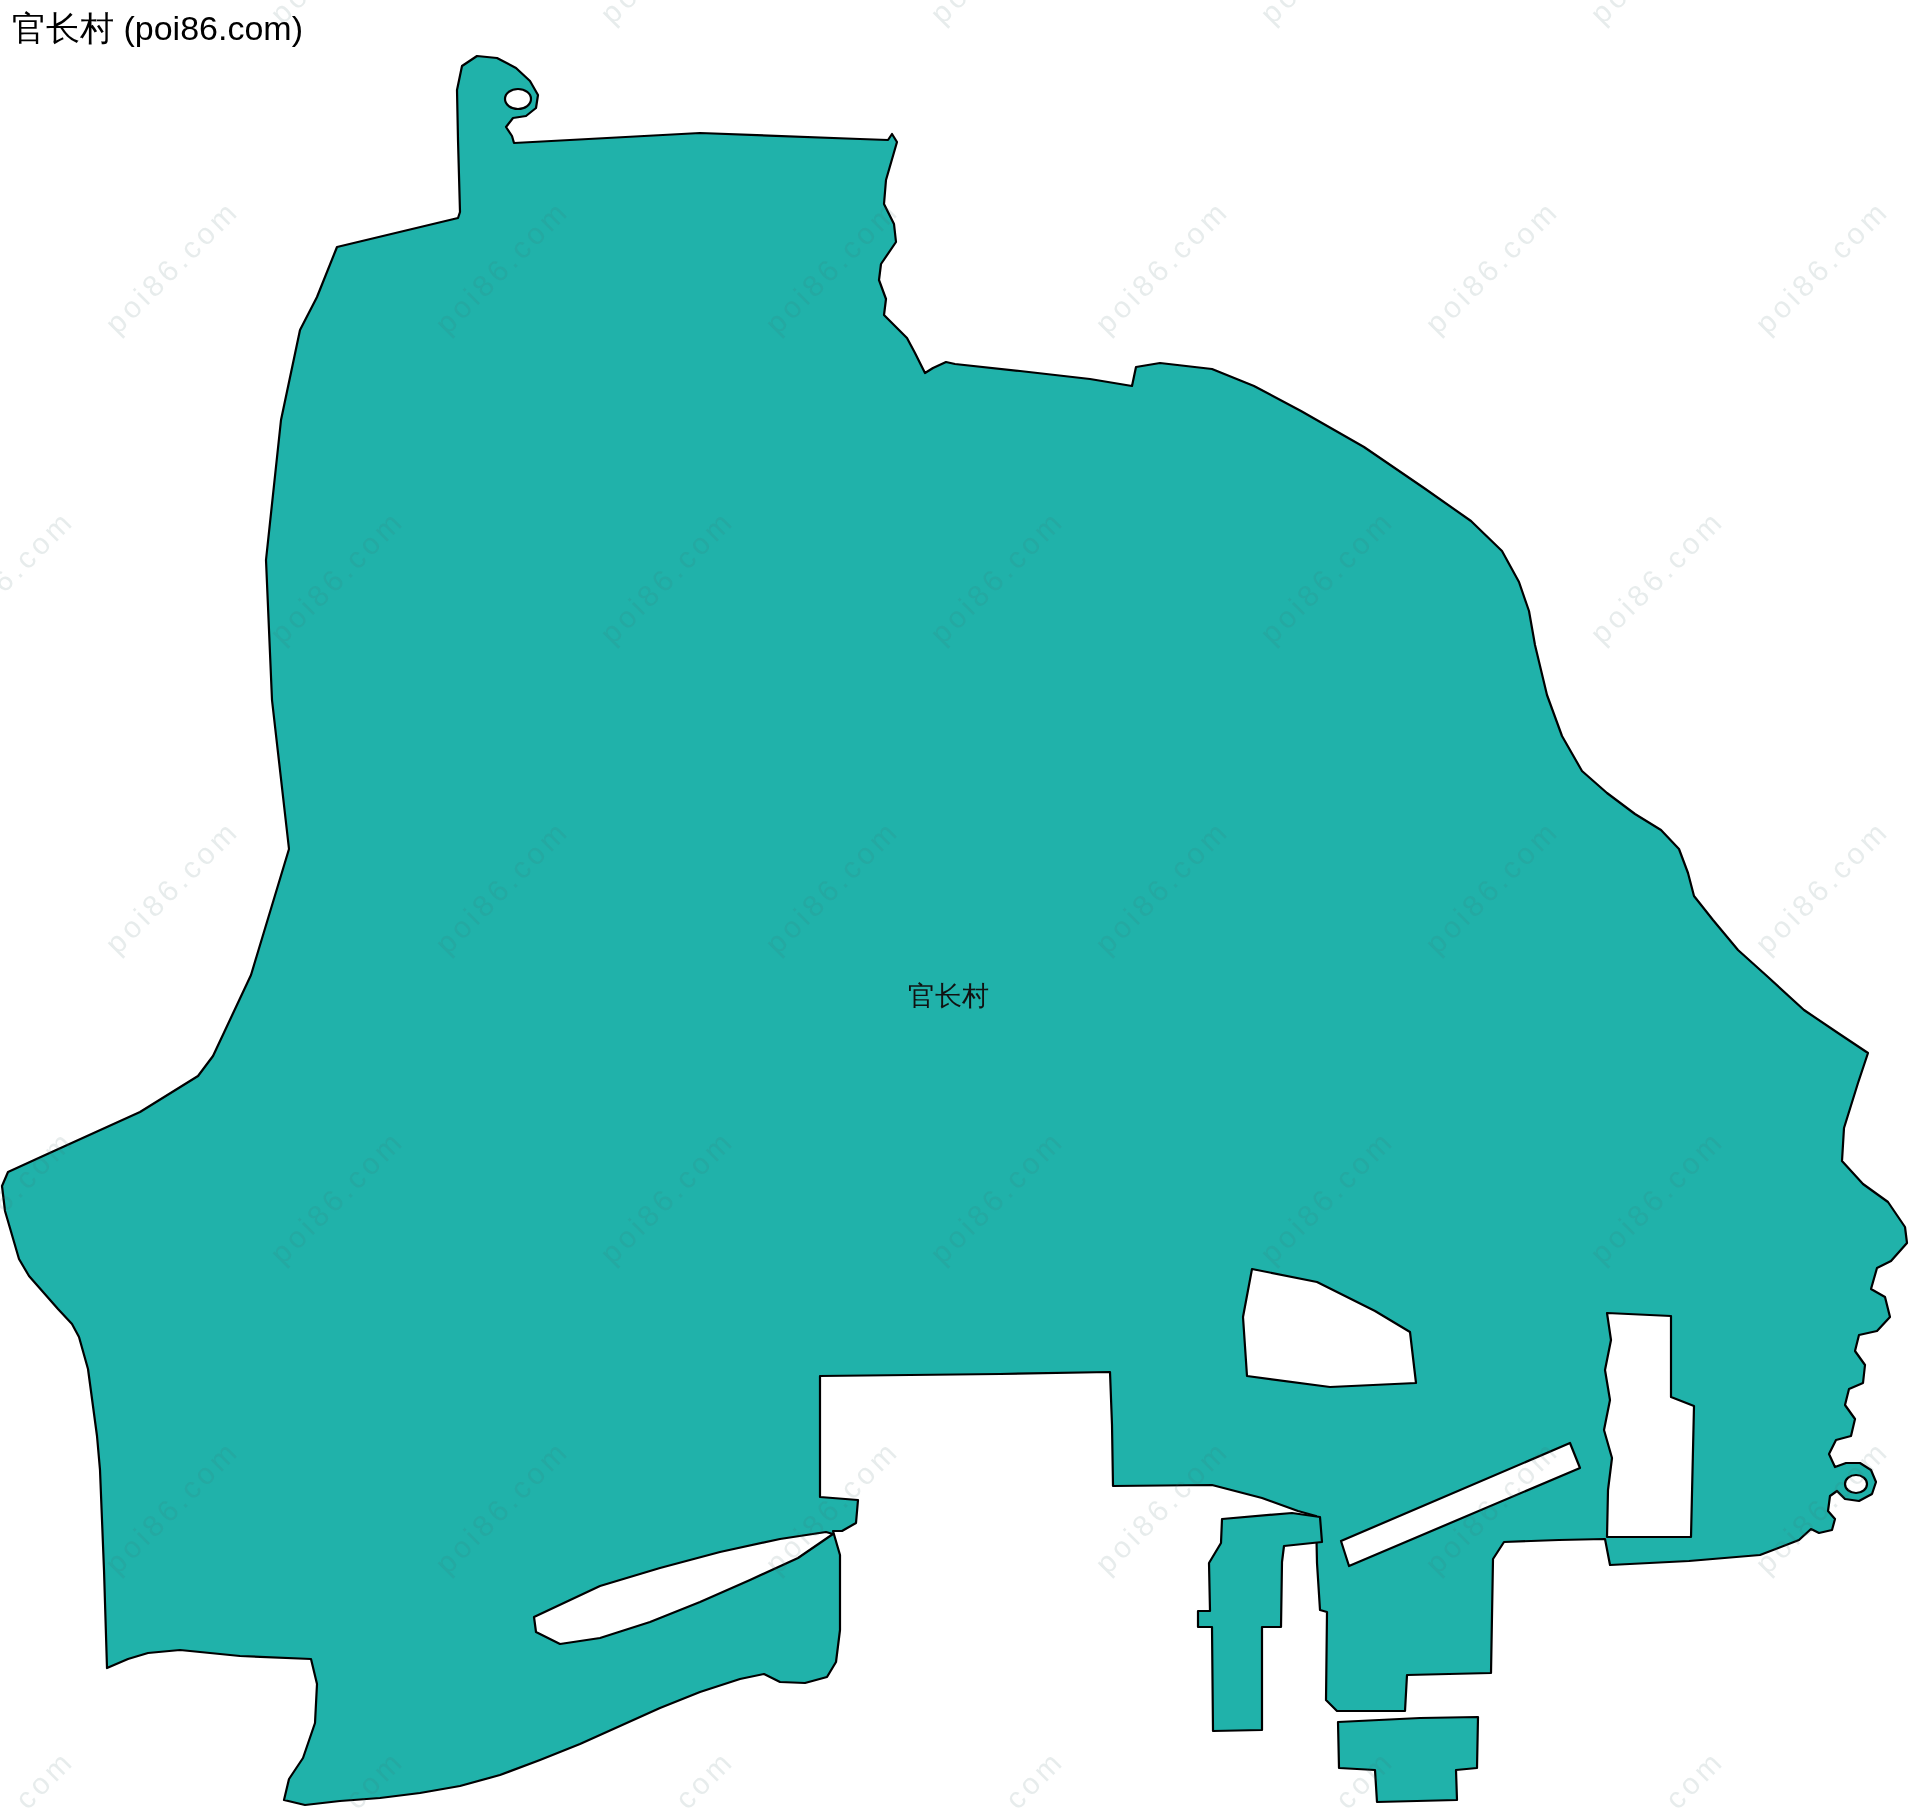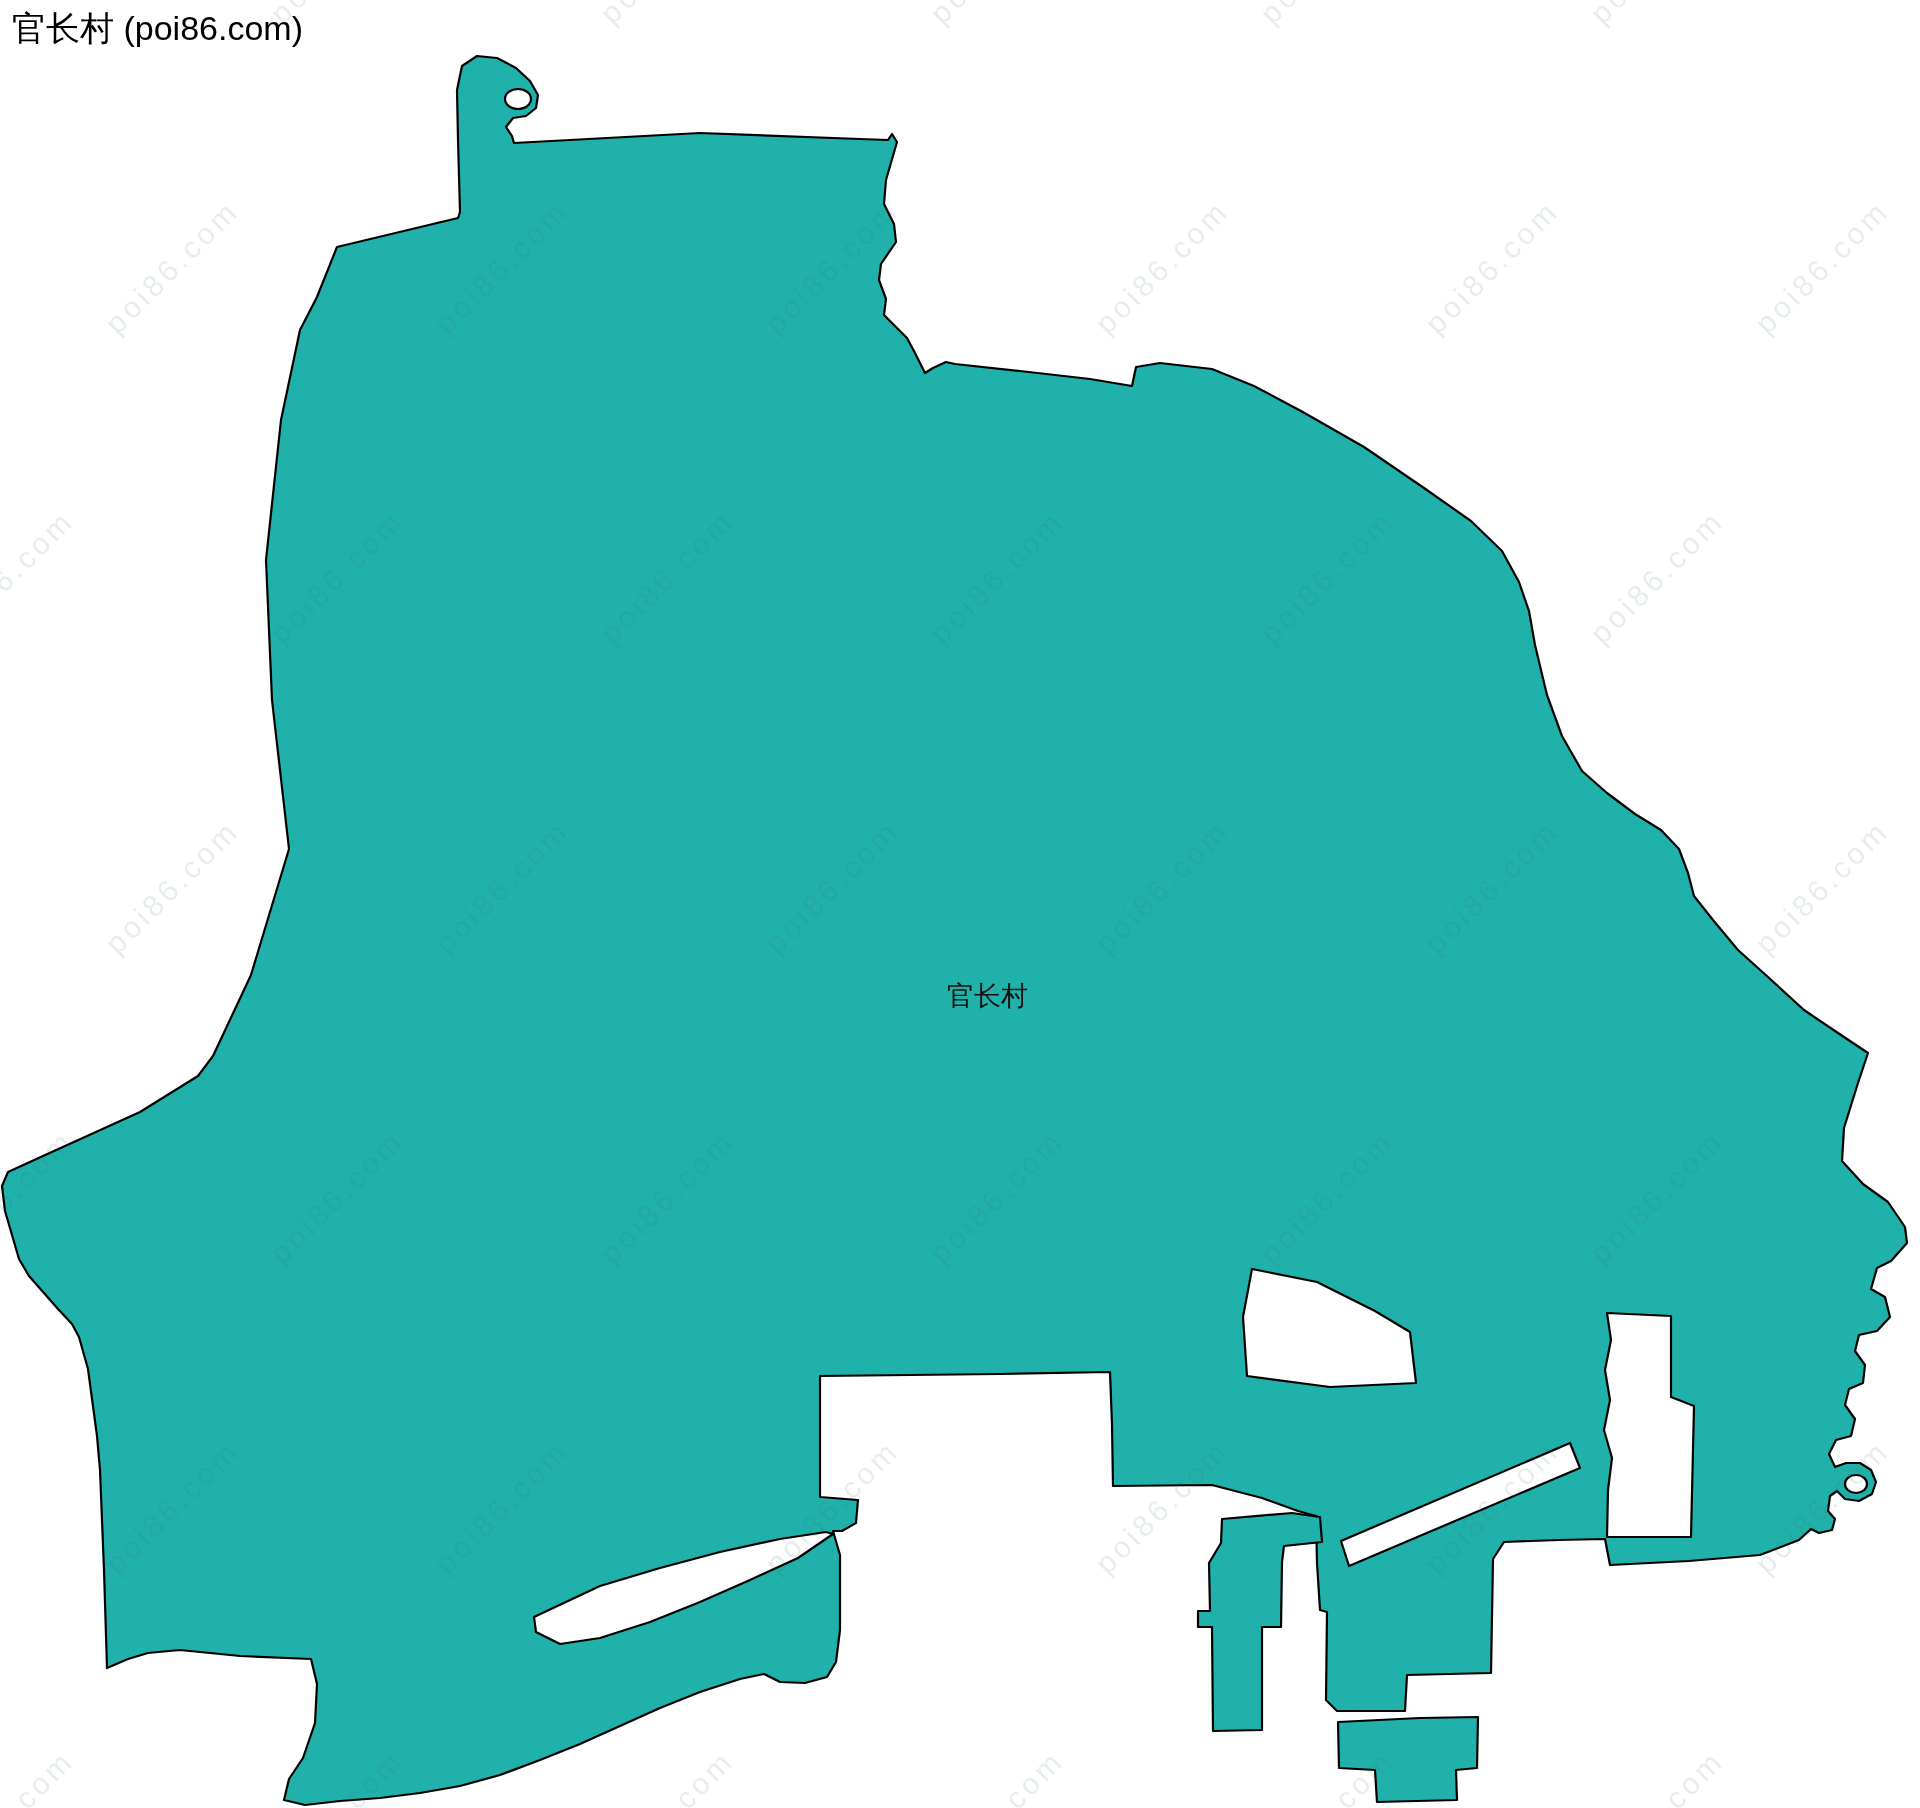--- a/index.html
+++ b/index.html
@@ -43,21 +43,21 @@
     left: 12px;
     top: 8px;
     font-size: 34px;
     line-height: 1.2;
     color: #000000;
     z-index: 10;
     font-family: "Liberation Sans", sans-serif;
   }
   #village-label {
     position: absolute;
-    left: 947px;
+    left: 908px;
     top: 978px;
     font-size: 27px;
     color: #111111;
     z-index: 10;
     font-family: "Liberation Sans", sans-serif;
   }
 </style>
 </head>
 <body>
 

